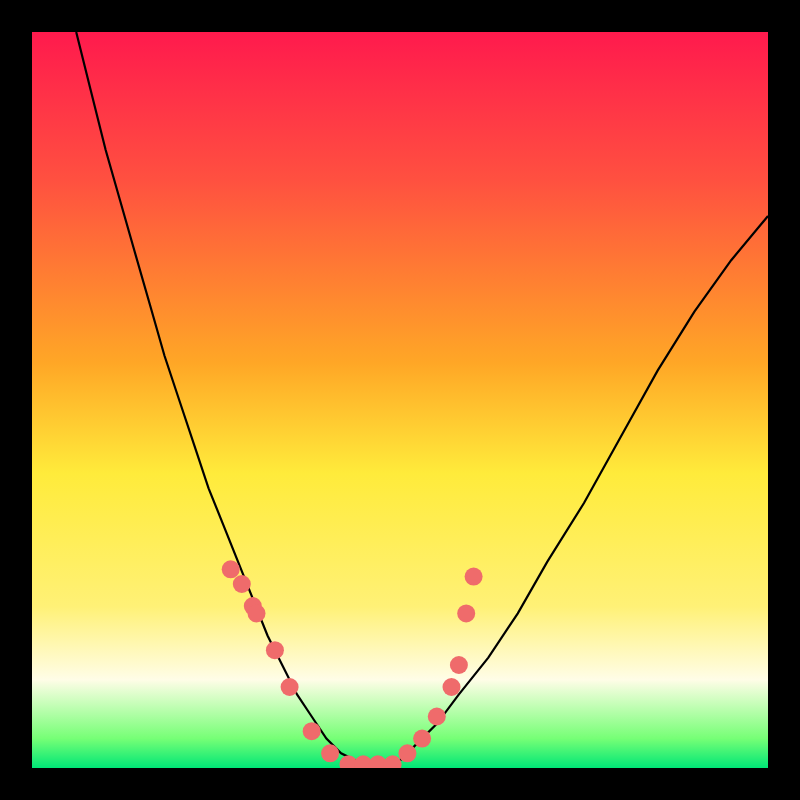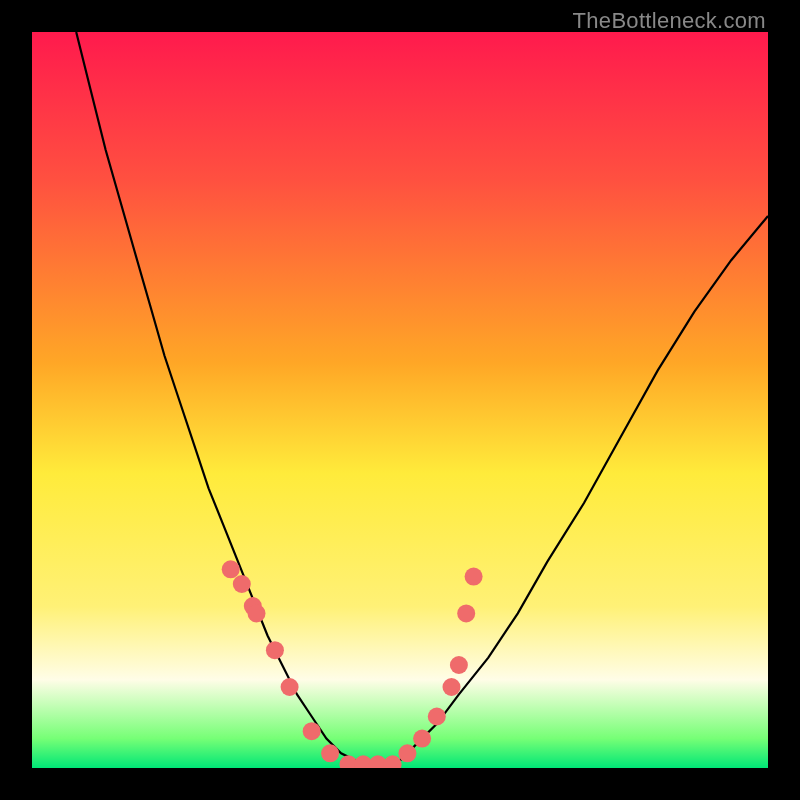--- a/index.html
+++ b/index.html
@@ -6,21 +6,20 @@
   body { width: 800px; height: 800px; background: #000; position: relative; font-family: Arial, sans-serif; }
   .frame { position: absolute; top: 0; left: 0; width: 800px; height: 800px; background: #000; }
   .plot-area { position: absolute; top: 32px; left: 32px; width: 736px; height: 736px; overflow: hidden; }
   .watermark { position: absolute; top: 8px; right: 34px; color: #888; font-size: 22px; font-weight: 500; z-index: 10; letter-spacing: 0.3px; }
   svg { display: block; }
 </style>
 </head>
 <body>
 
 <div class="frame">
-  <div class="watermark">TheBottleneck.com</div>
   <div class="plot-area">
     <svg id="chart-svg" viewBox="0 0 736 736" width="736" height="736">
       <defs>
         <linearGradient id="bg-grad" x1="0" y1="0" x2="0" y2="1">
             <stop offset="0%" stop-color="#ff1a4d"></stop>
             <stop offset="20%" stop-color="#ff5040"></stop>
             <stop offset="45%" stop-color="#ffa726"></stop>
             <stop offset="60%" stop-color="#ffeb3b"></stop>
             <stop offset="78%" stop-color="#fff176"></stop>
             <stop offset="88%" stop-color="#fffde7"></stop>

